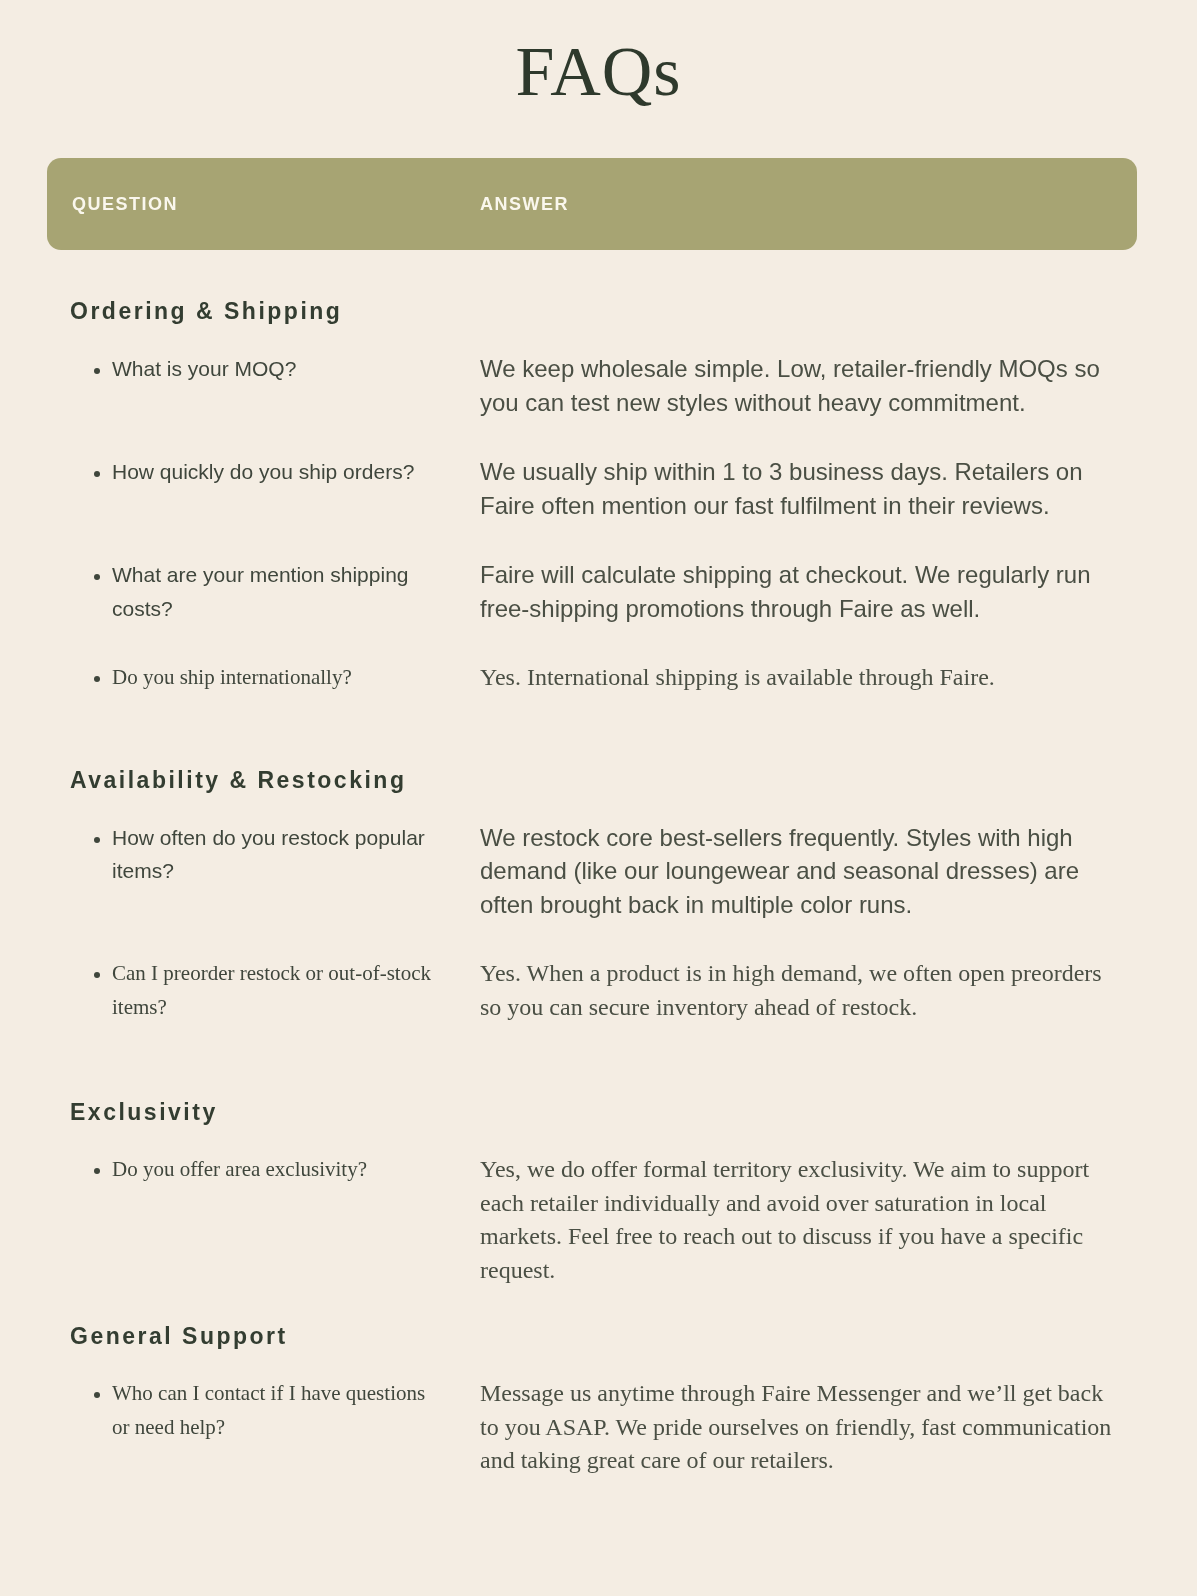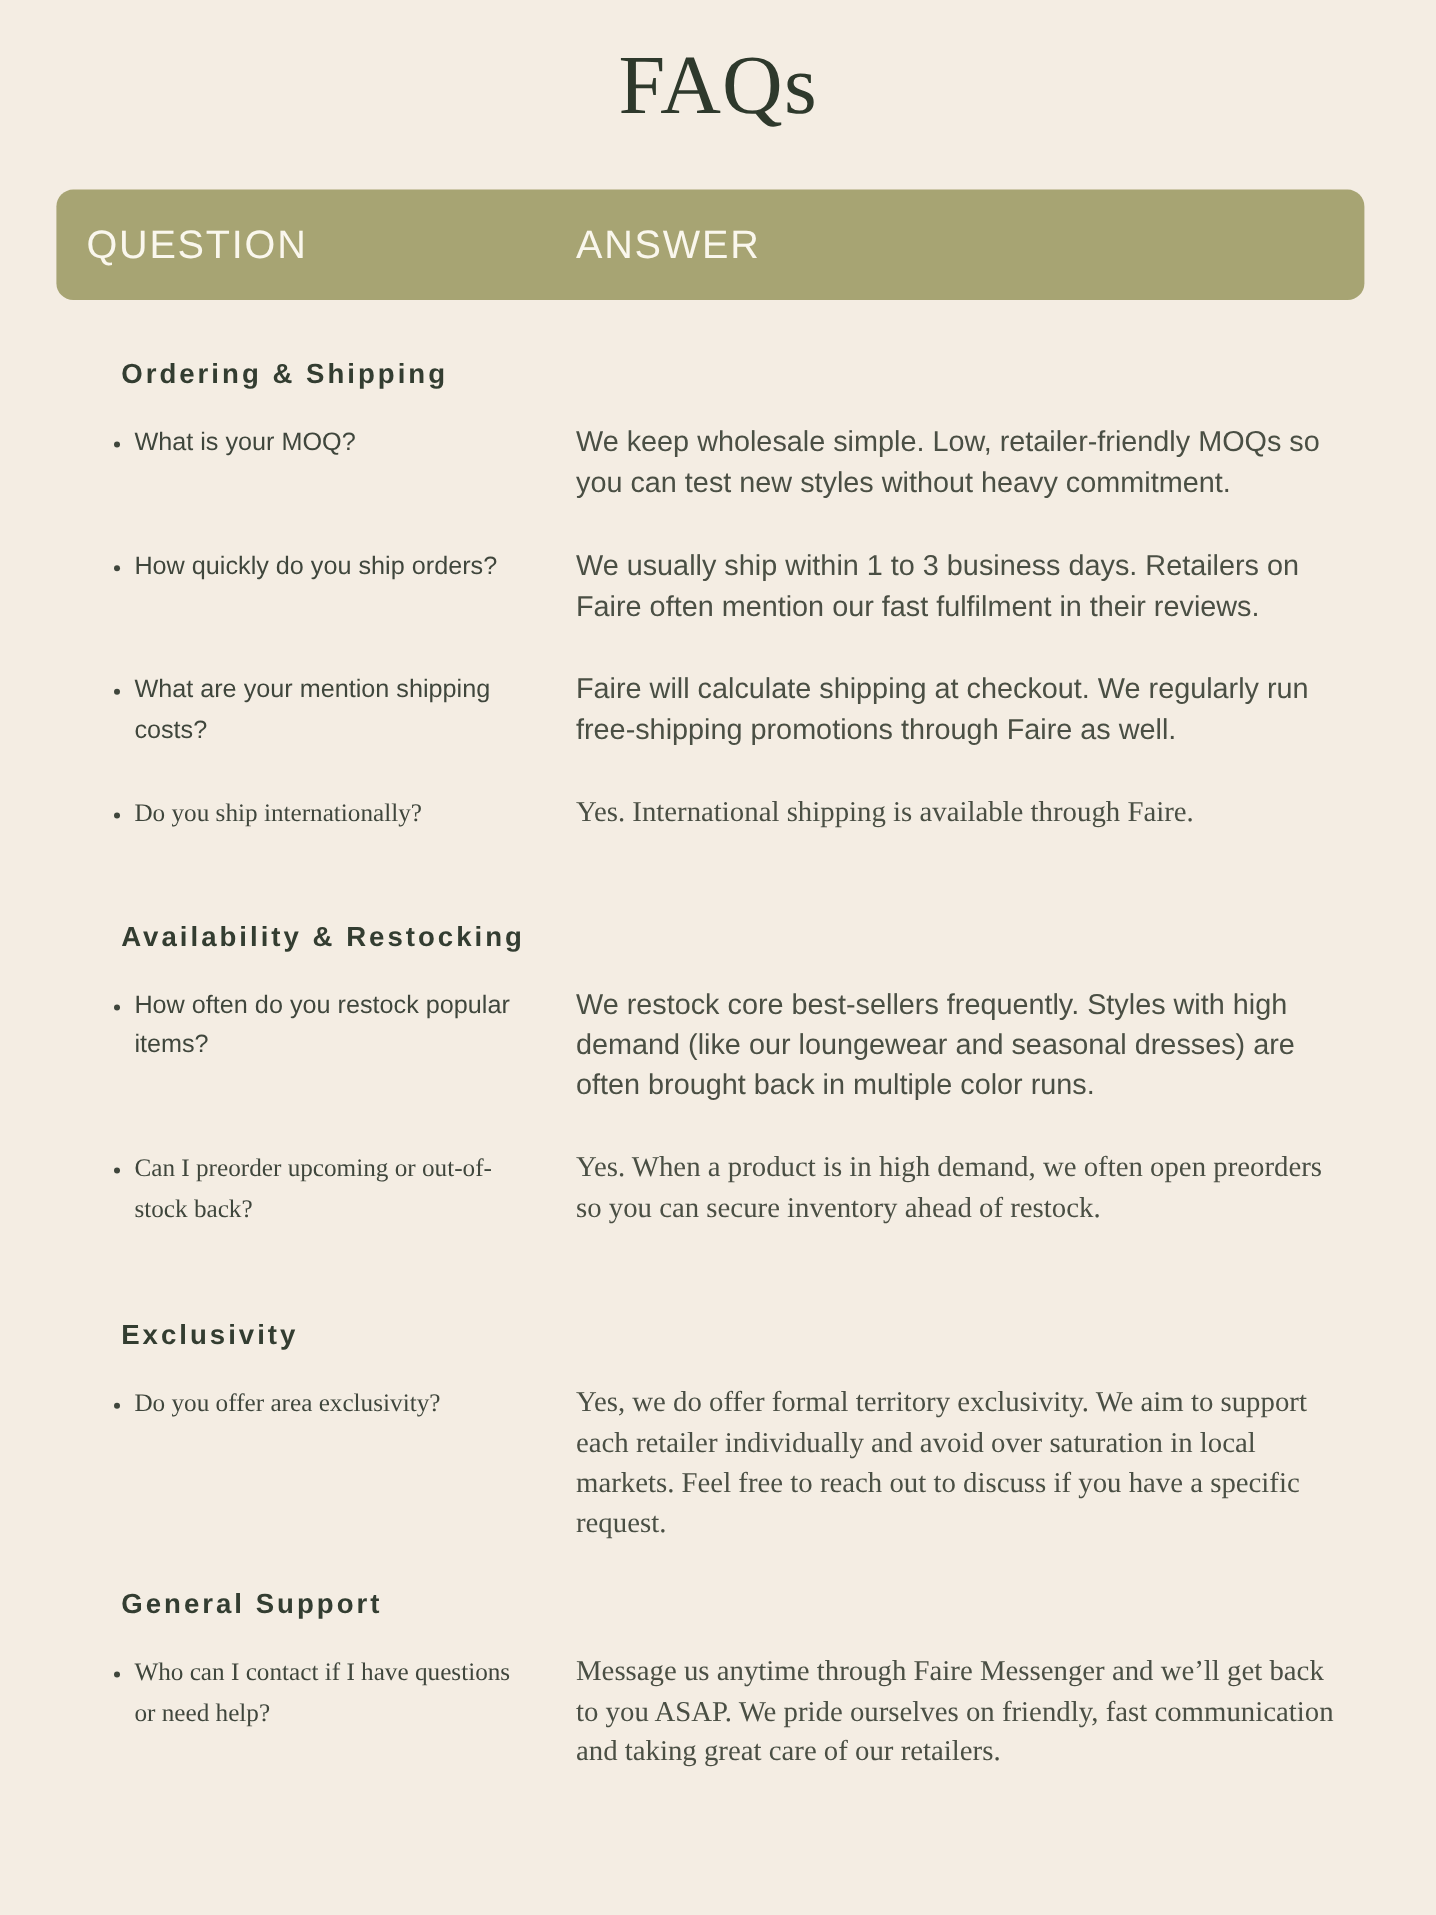--- a/index.html
+++ b/index.html
@@ -21,38 +21,37 @@
     color: var(--title, #2E392C);
   }
   .header-bar {
     margin: 48px 60px 0 47px;
     height: 92px;
     background: var(--bar, #A7A473);
     border-radius: 14px;
     display: flex;
     align-items: center;
     color: var(--barText, #FAF7ED);
-    font-weight: normal;
-    font-size: 33px;
+    font-weight: bold;
+    font-size: 18px;
     letter-spacing: 1.5px;
   }
   .header-bar .col-q { width: 433px; flex: none; padding-left: 25px; }
   .content { padding: 0 70px; }
   .section { margin-top: 70px; }
   .section.s1 { margin-top: 46px; }
   .section.s3 { margin-top: 73px; }
   .section.s4 { margin-top: 34px; }
   .section-heading {
     font-size: 23px;
     font-weight: bold;
     letter-spacing: 2.5px;
     line-height: 30px;
     color: var(--heading, #333D31);
     margin-bottom: 26px;
-    margin-left: 31px;
   }
   .qa-row { display: flex; align-items: flex-start; margin-bottom: 36px; margin-top: 16px; }
   .qa-row:last-child { margin-bottom: 0; font-family: Liberation Serif, serif; }
   .q-col { width: 410px; flex: none; padding-right: 36px; }
   .q-col ul { list-style: disc; padding-left: 42px; }
   .q-col li {
     font-size: 21px;
     line-height: 33.5px;
     color: var(--question, #3F463C);
   }
@@ -126,21 +125,21 @@
           <ul>
               <li>How often do you restock popular items?</li>
             </ul>
         </div>
         <div class="a-col">We restock core best-sellers frequently. Styles with high demand (like our loungewear and seasonal dresses) are often brought back in multiple color runs.</div>
       </div>
 
       <div class="qa-row">
         <div class="q-col">
           <ul>
-              <li>Can I preorder upcoming or out-of-stock back?</li>
+              <li>Can I preorder restock or out-of-stock items?</li>
             </ul>
         </div>
         <div class="a-col">Yes. When a product is in high demand, we often open preorders so you can secure inventory ahead of restock.</div>
       </div>
     </section>
 
     <section class="section s3">
       <h2 class="section-heading">Exclusivity</h2>
 
       <div class="qa-row">

